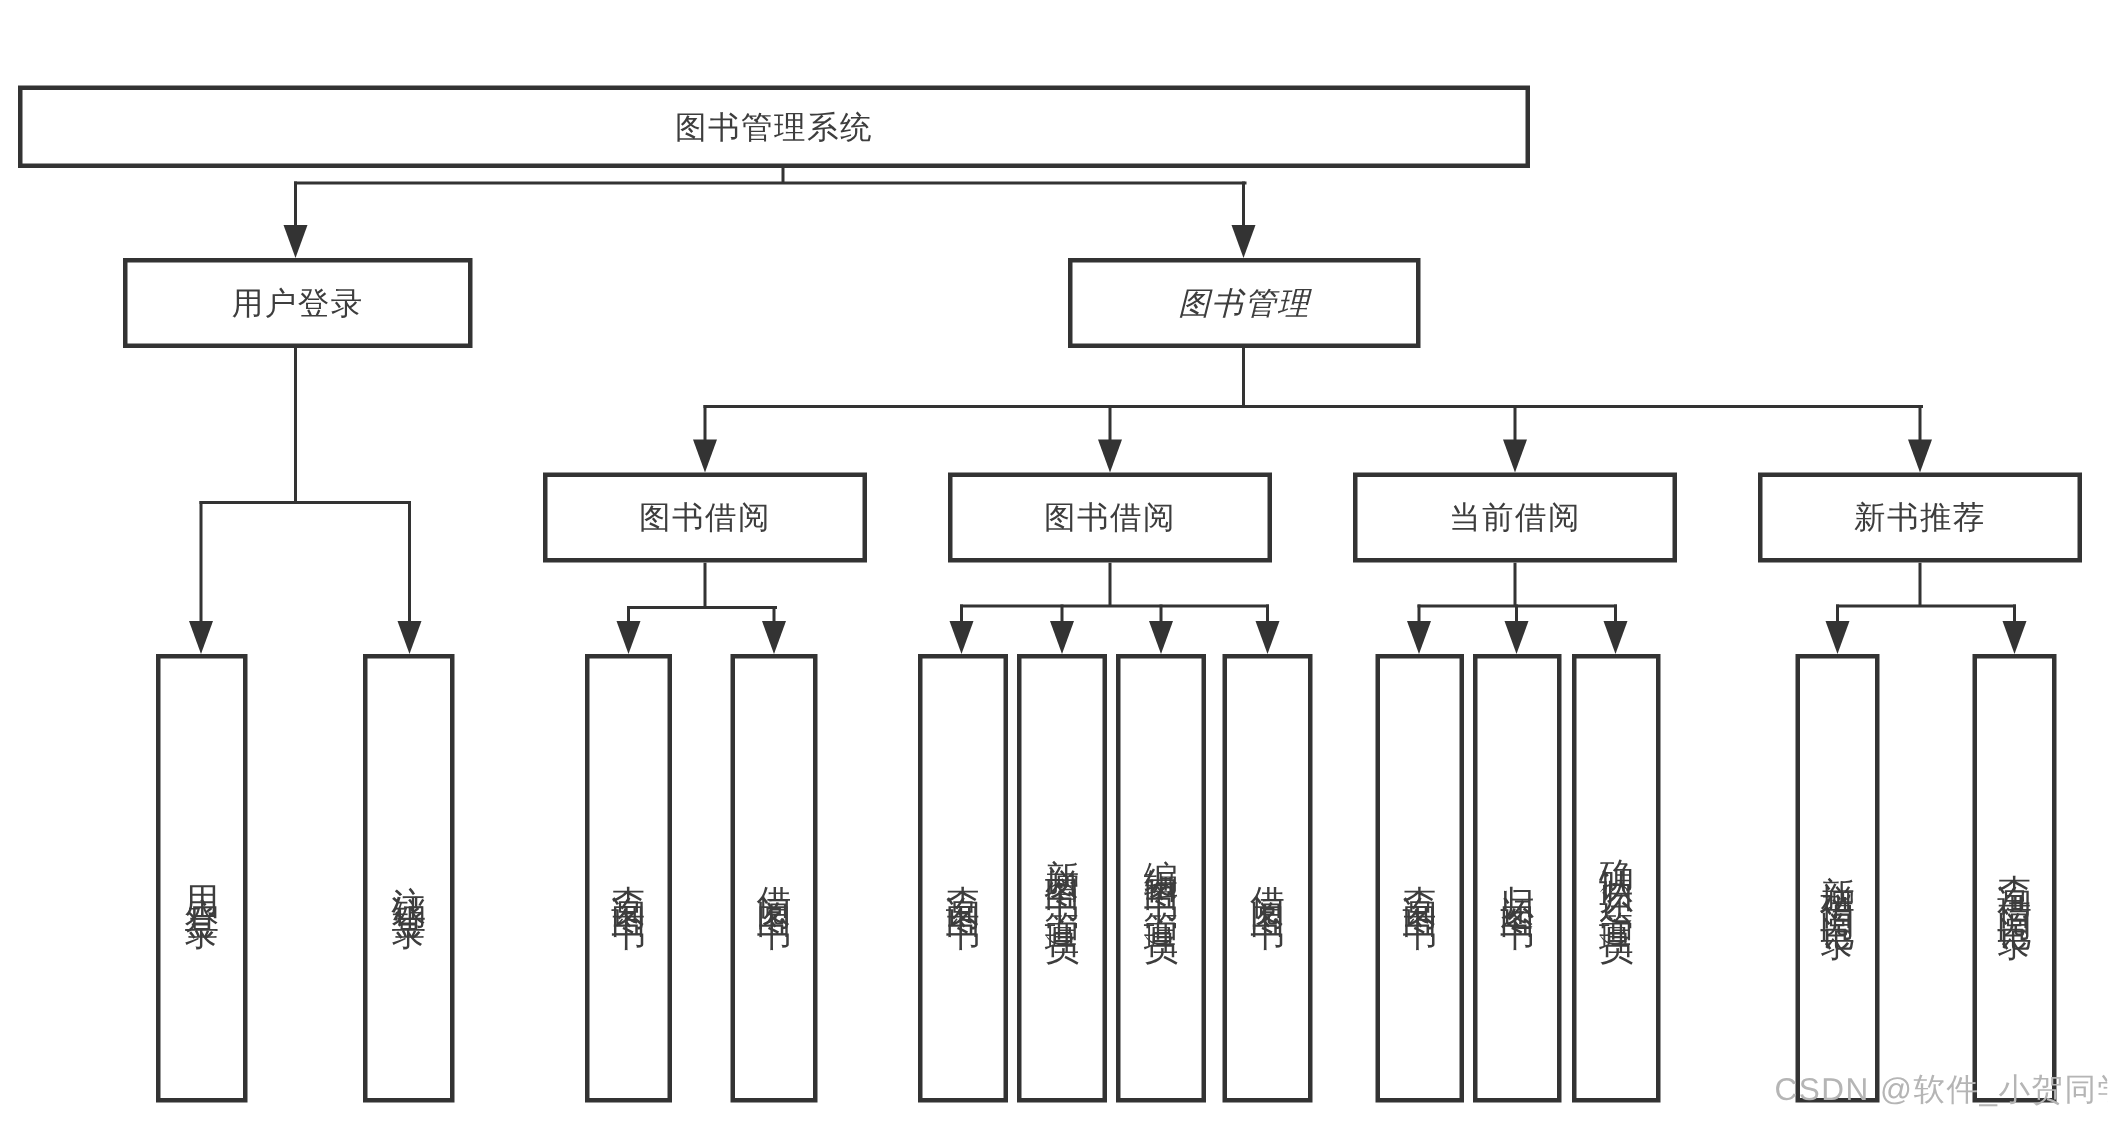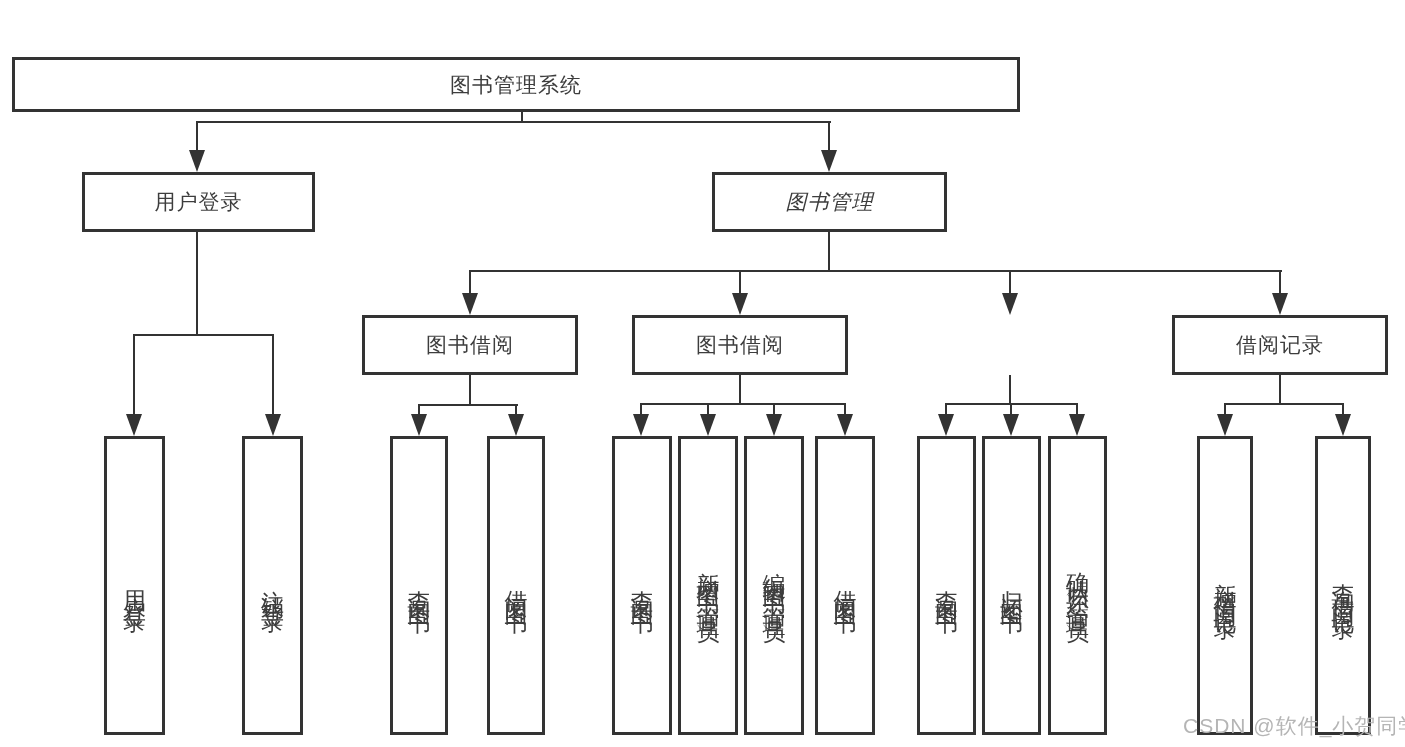--- a/index.html
+++ b/index.html
@@ -97,22 +97,25 @@
   <div class="node h-node" style="left:712px;top:172px;width:229px;height:54px;font-style:italic;">
     <span>图书管理</span>
   </div>
 
   <div class="node h-node" style="left:362px;top:315px;width:210px;height:54px;">
     <span>图书借阅</span>
   </div>
   <div class="node h-node" style="left:632px;top:315px;width:210px;height:54px;">
     <span>图书借阅</span>
   </div>
+  <div class="node h-node" style="left:902px;top:315px;width:210px;height:54px;">
+    <span>当前借阅</span>
+  </div>
   <div class="node h-node" style="left:1172px;top:315px;width:210px;height:54px;">
-    <span>借阅记录</span>
+    <span>新书推荐</span>
   </div>
 
   <div class="node v-node" style="left:104px;top:436px;width:55px;height:293px;">
     <span class="vtext">用户登录</span>
   </div>
   <div class="node v-node" style="left:242px;top:436px;width:55px;height:293px;">
     <span class="vtext">注销登录</span>
   </div>
 
   <div class="node v-node" style="left:390px;top:436px;width:52px;height:293px;">

